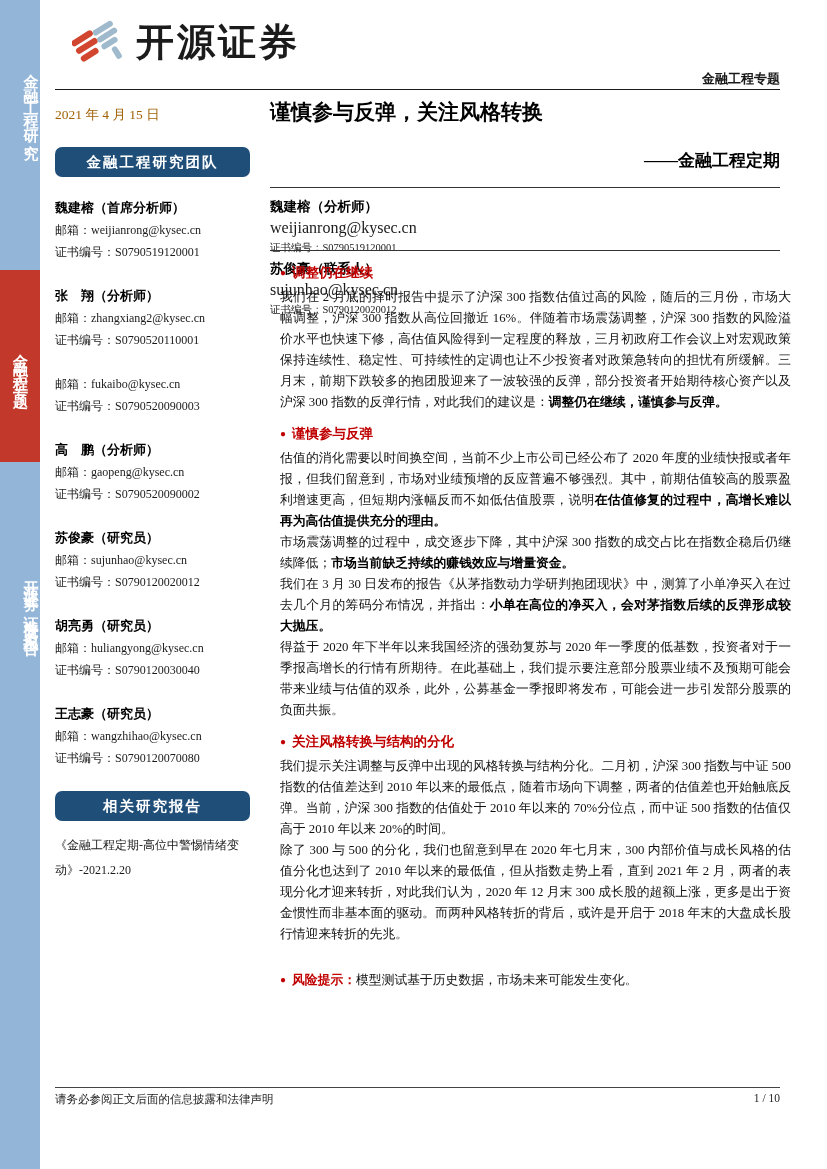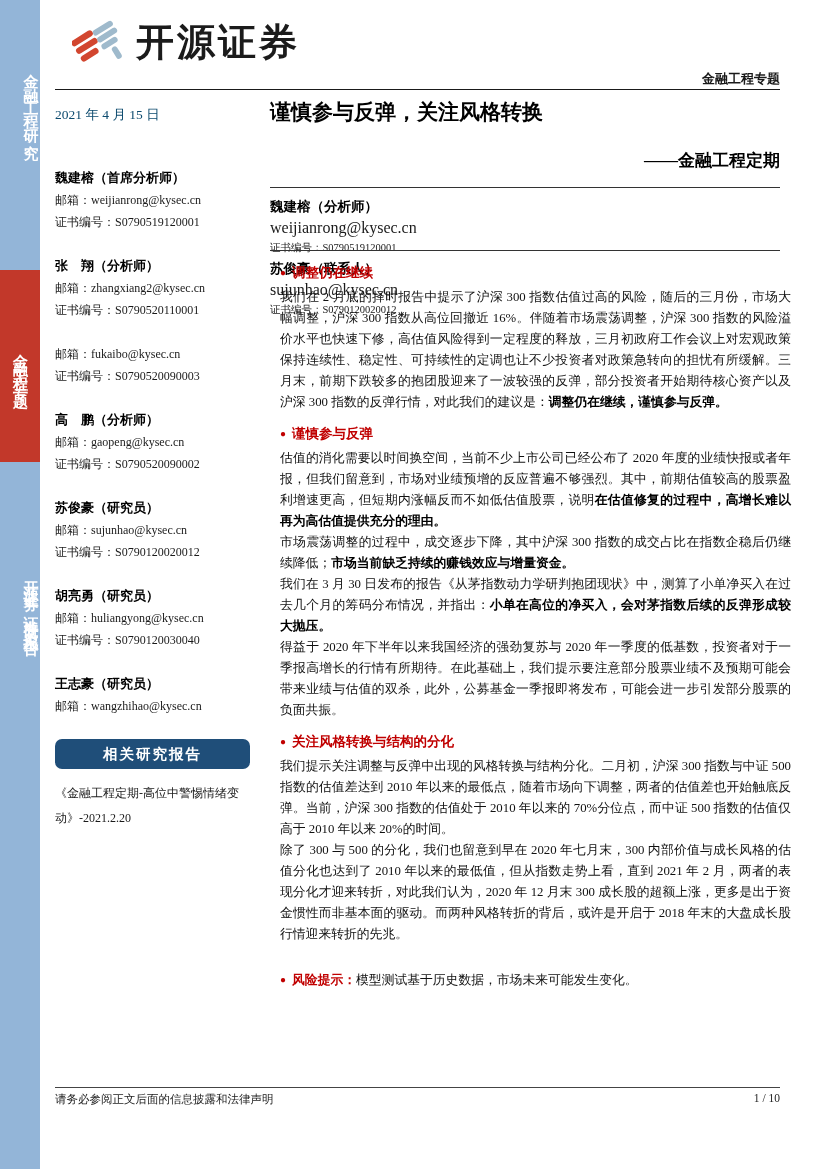--- a/index.html
+++ b/index.html
@@ -16,21 +16,21 @@
   .sb-mid{top:270px;height:192px;align-items:center;letter-spacing:8px;display:flex;justify-content:center;}
   .sb-bot{top:570px;letter-spacing:5px;}
   .sb-bot .gap{margin-top:14px;display:inline-block;}
 
   
   .logo{position:absolute;left:72px;top:14px;display:flex;align-items:center;gap:10px;}
   .brand{font-family:"Liberation Sans","DejaVu Sans",sans-serif;font-weight:900;
          font-size:38px;color:#1b1b1b;letter-spacing:3px;}
   .header-rule{position:absolute;left:55px;top:89px;width:725px;height:1px;background:#1a1a1a;}
   .category{position:absolute;right:47px;top:70px;font-size:13px;font-weight:bold;color:#1a1a1a;}
-  .date{position:absolute;left:55px;top:106px;font-size:13.5px;color:#0c4a6e;}
+  .date{position:absolute;left:55px;top:106px;font-size:13.5px;color:#a16207;}
   .title{position:absolute;left:270px;top:98px;margin:0;font-size:21px;font-weight:bold;color:#000;}
   .subtitle{position:absolute;right:47px;top:149px;font-size:17px;font-weight:bold;color:#000;}
 
   
   .left-col{position:absolute;left:55px;top:147px;width:202px;}
   .panel-btn{width:195px;height:30px;background:#1F4E79;border-radius:7px;color:#fff;
              font-size:14.5px;font-weight:bold;letter-spacing:2px;text-align:center;line-height:30px;}
   .analysts{margin-top:20px;}
   .analyst-entry{margin-bottom:22px;}
   .a-name{font-size:13px;font-weight:bold;line-height:22px;color:#000;}
@@ -94,20 +94,21 @@
   </div>
 
   <div class="category">金融工程专题</div>
   <div class="header-rule"></div>
 
   <div class="date">2021 年 4 月 15 日</div>
   <h1 class="title">谨慎参与反弹，关注风格转换</h1>
   <div class="subtitle">——金融工程定期</div>
 
   <div class="left-col">
+    <div class="panel-btn">金融工程研究团队</div>
     <div class="analysts" id="analyst-list">
         <div class="analyst-entry">
           <div class="a-name">魏建榕（首席分析师）</div>
           <div class="a-line">邮箱：weijianrong@kysec.cn</div>
           <div class="a-line">证书编号：S0790519120001</div>
         </div>
         <div class="analyst-entry">
           <div class="a-name">张　翔（分析师）</div>
           <div class="a-line">邮箱：zhangxiang2@kysec.cn</div>
           <div class="a-line">证书编号：S0790520110001</div>
@@ -127,20 +128,21 @@
           <div class="a-line">证书编号：S0790120020012</div>
         </div>
         <div class="analyst-entry">
           <div class="a-name">胡亮勇（研究员）</div>
           <div class="a-line">邮箱：huliangyong@kysec.cn</div>
           <div class="a-line">证书编号：S0790120030040</div>
         </div>
         <div class="analyst-entry">
           <div class="a-name">王志豪（研究员）</div>
           <div class="a-line">邮箱：wangzhihao@kysec.cn</div>
+          <div class="a-line">证书编号：S0790120070080</div>
         </div>
       </div>
     <div class="panel-btn related-btn">相关研究报告</div>
     <div id="related-list">
         <div class="related-item">《金融工程定期-高位中警惕情绪变动》-2021.2.20</div>
       </div>
   </div>
 
   <div class="contact-rule1"></div>
   <div class="contact-row" id="contact-row">

